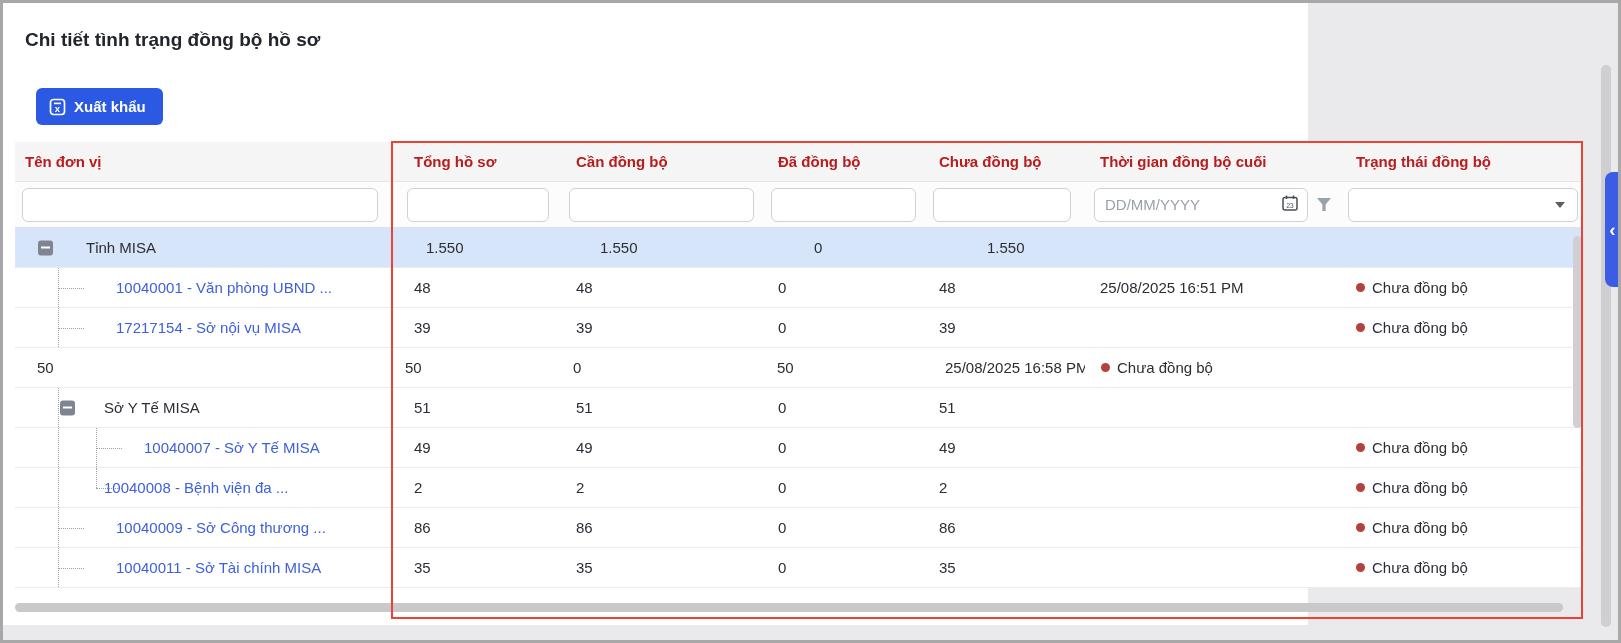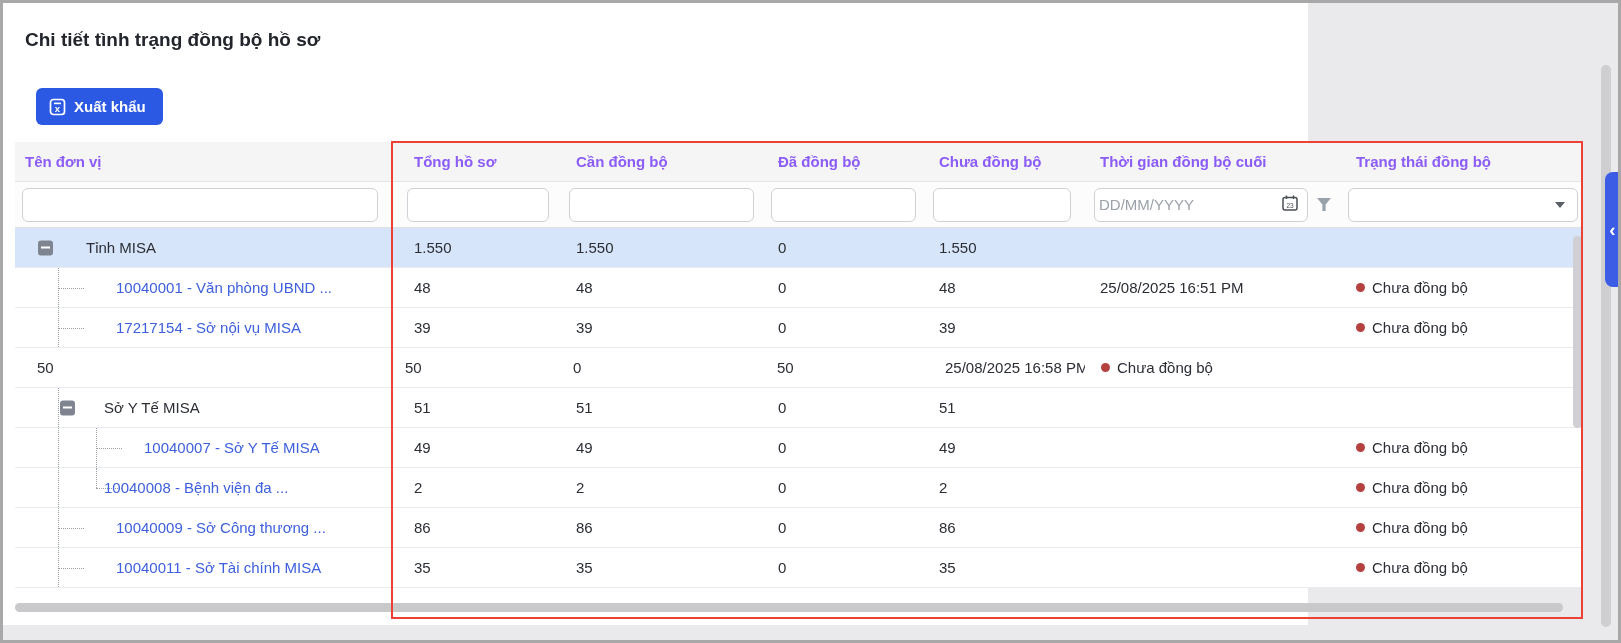--- a/index.html
+++ b/index.html
@@ -13,40 +13,40 @@
 
   .export-btn { position:absolute; left:33px; top:85px; height:37px; padding:0 17px 0 13px;
     background:#2c59e4; color:#fff; border:none; border-radius:6px; font-size:15px; font-weight:700;
     font-family:inherit; display:flex; align-items:center; gap:8px; cursor:pointer; }
   .export-btn svg { display:block; }
 
   
   .table { position:absolute; left:12px; top:139px; width:1567px; }
   .grid-row { display:grid; grid-template-columns:377px 171px 205px 162px 155px 255px 242px; }
   .thead { background:#f5f5f6; height:40px; border-bottom:1px solid #e6e6e8; }
-  .th { display:flex; align-items:center; font-size:15px; font-weight:700; color:#8b5cf6; }
+  .th { display:flex; align-items:center; font-size:15px; font-weight:700; color:#b91c1c; }
   .tfilter { background:#fcfcfd; height:46px; border-bottom:1px solid #dfe3e9; }
   .fcell { display:flex; align-items:center; }
   .c1 { padding-left:10px; } .c2 { padding-left:22px; } .c3 { padding-left:13px; }
   .c4 { padding-left:10px; } .c5 { padding-left:9px; } .c6 { padding-left:15px; } .c7 { padding-left:16px; }
   .fcell.c1 { padding-left:7px; } .fcell.c2 { padding-left:15px; } .fcell.c3 { padding-left:6px; }
   .fcell.c4 { padding-left:3px; } .fcell.c5 { padding-left:3px; } .fcell.c6 { padding-left:9px; } .fcell.c7 { padding-left:8px; }
   .filter-input { height:34px; border:1px solid #cfd1d6; border-radius:6px; background:#fff;
     width:calc(100% - 14px); font-size:14px; font-family:inherit; padding:0 8px; color:#2b2e35; outline:none; }
   .date-box { height:34px; width:214px; border:1px solid #cfd1d6; border-radius:6px; background:#fff;
-    display:flex; align-items:center; padding:0 8px 0 4px; }
+    display:flex; align-items:center; padding:0 8px 0 10px; }
   .date-ph { flex:1; font-size:15px; color:#9ba1a9; }
   .funnel { margin-left:8px; display:flex; align-items:center; }
   .select-box { height:34px; width:230px; border:1px solid #cfd1d6; border-radius:6px; background:#fff;
     display:flex; align-items:center; justify-content:flex-end; padding:0 12px; }
   .caret { width:0; height:0; border-left:5.5px solid transparent; border-right:5.5px solid transparent;
     border-top:6px solid #5a5f66; }
 
   .tbody .tr { height:40px; background:#fff; border-bottom:1px solid #e8ecf2; }
-  .tbody .tr.sel { background:#d7e5fa; }
+  .tbody .tr.sel { background:#d7e5fa;gap:12px; }
   .td { display:flex; align-items:center; font-size:15px; color:#2b2e35; overflow:hidden; white-space:nowrap; }
   .name-cell { position:relative; }
   .vline { position:absolute; top:0; bottom:0; border-left:1px dotted #9aa0a6; }
   .vline.half { bottom:50%; }
   .stub { position:absolute; top:50%; border-top:1px dotted #9aa0a6; }
   .minus { position:absolute; top:50%; transform:translateY(-50%); width:15px; height:15px;
     background:#7f8590; border-radius:3px; display:flex; align-items:center; justify-content:center; cursor:pointer; }
   .minus i { display:block; width:9px; height:2px; background:#fff; }
   .tree-label { position:relative; z-index:1; }
   .tree-link { color:#3e60dd; cursor:pointer; }

